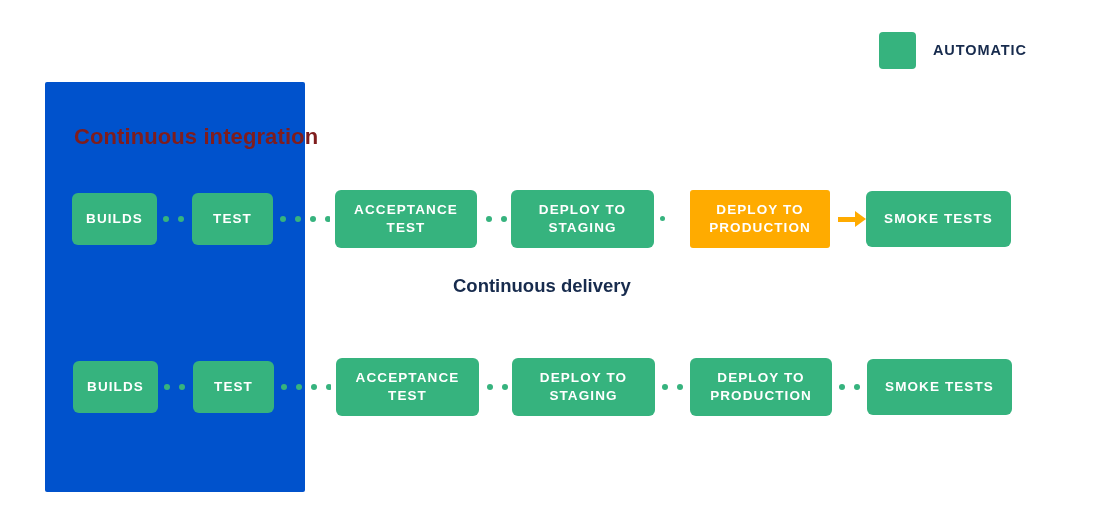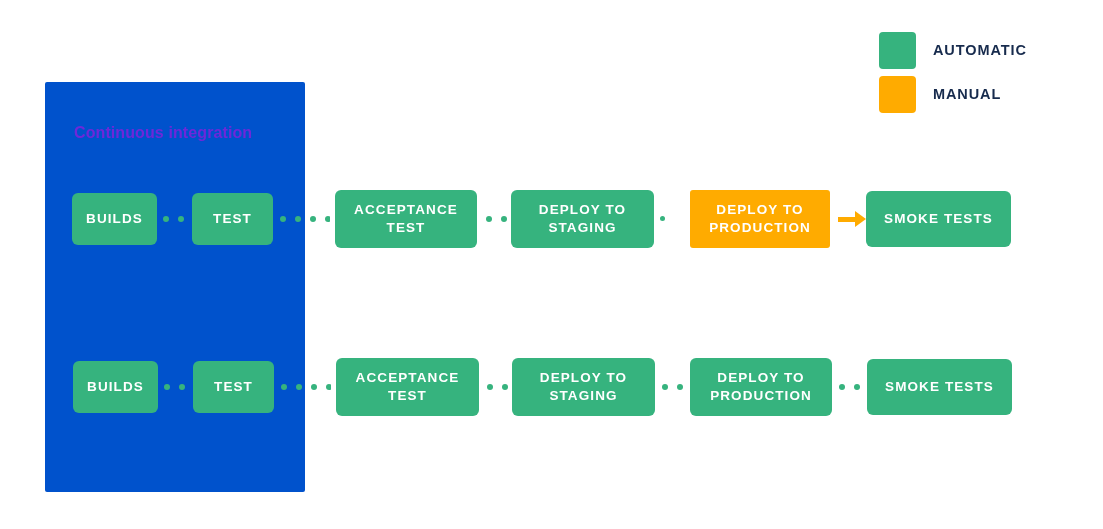--- a/index.html
+++ b/index.html
@@ -58,23 +58,23 @@
     top: 82px;
     width: 260px;
     height: 410px;
     background: #0052CC;
     border-radius: 2px;
   }
   .ci-title {
     position: absolute;
     left: 74px;
     top: 124px;
-    font-size: 16px;
-    font-weight: bold;
-    color: #6d28d9;
+    font-size: 22px;
+    font-weight: bold;
+    color: #7f1d1d;
     letter-spacing: 0.1px;
     white-space: nowrap;
   }
 
   
   .stage {
     position: absolute;
     border-radius: 6px;
     display: flex;
     align-items: center;
@@ -143,24 +143,20 @@
 <div id="canvas">
 
   <div class="ci-panel"></div>
   <div class="ci-title">Continuous integration</div>
 
   <div class="legend">
     <div class="legend-row">
       <span class="legend-swatch" style="background:#36B37E"></span>
       <span class="legend-label">AUTOMATIC</span>
     </div>
-    <div class="legend-row">
-      <span class="legend-swatch" style="background:#FFAB00"></span>
-      <span class="legend-label">MANUAL</span>
-    </div>
   </div>
 
   <div class="stage green" style="left:72px; top:193px; width:85px; height:52px;">BUILDS</div>
 
   <div class="dots" style="left:163px; top:215px; width:40px;">
     <i></i>
       <i></i>
       <i></i>
   </div>
 
@@ -188,20 +184,21 @@
 
   <div class="stage orange" style="left:690px; top:190px; width:140px; height:58px;">DEPLOY TO PRODUCTION</div>
 
   <div class="arrow" style="left:838px; top:211px;">
     <span class="shaft"></span>
       <span class="head"></span>
   </div>
 
   <div class="stage green" style="left:866px; top:191px; width:145px; height:56px;">SMOKE TESTS</div>
 
+  <div class="caption" style="left:453px; top:275px;">Continuous delivery</div>
 
   <div class="stage green" style="left:73px; top:361px; width:85px; height:52px;">BUILDS</div>
 
   <div class="dots" style="left:164px; top:383px; width:40px;">
     <i></i>
       <i></i>
       <i></i>
   </div>
 
   <div class="stage green" style="left:193px; top:361px; width:81px; height:52px;">TEST</div>

